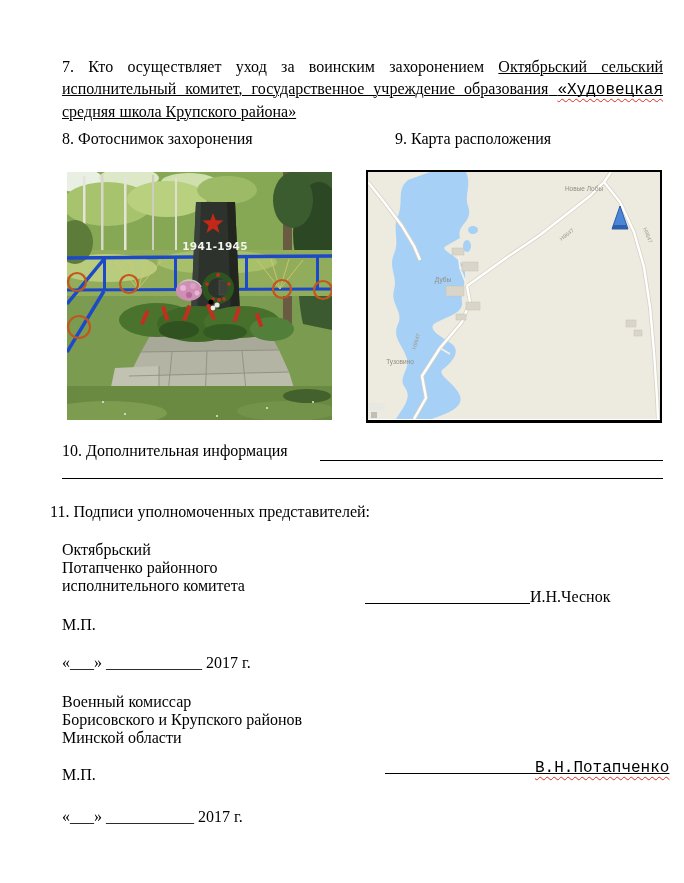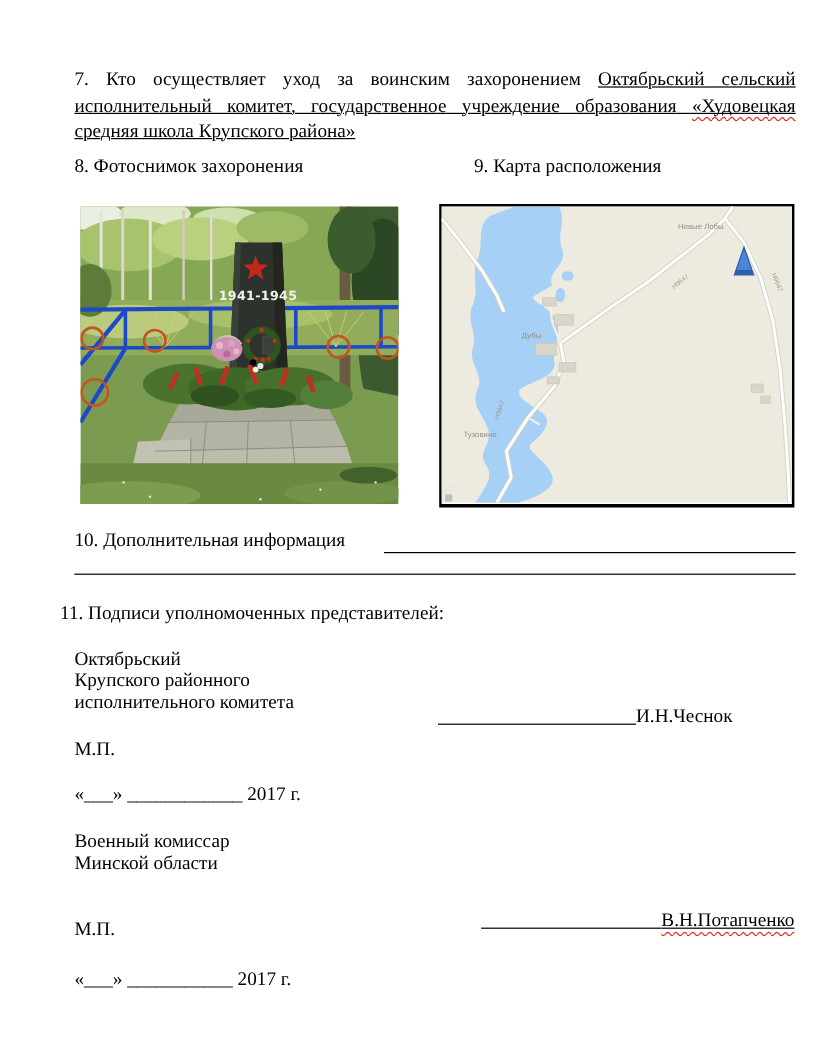--- a/index.html
+++ b/index.html
@@ -1,20 +1,20 @@
 <!DOCTYPE html>
 <html><head>
 <meta charset="utf-8">
 <style>
   html,body{margin:0;padding:0;background:#ffffff;}
   body{width:684px;height:883px;position:relative;font-family:"Liberation Serif",serif;font-size:16px;color:#000;}
   .abs{position:absolute;}
   #q7{left:62px;top:40px;width:601px;text-align:justify;line-height:21.5px;}
   #q7 u{text-decoration-thickness:1px;}
-  .misword{text-decoration-line:underline;text-decoration-style:wavy;text-decoration-color:#dd2b1c;text-decoration-thickness:1px;text-underline-offset:4px;text-decoration-skip-ink:none;}
+  .misword{text-decoration-line:underline;text-decoration-style:wavy;text-decoration-color:#dd2b1c;text-decoration-thickness:1px;text-underline-offset:4px;text-decoration-skip-ink:none;font-family:Liberation Mono, monospace;}
   #q8{left:62px;top:130px;} #q9{left:395px;top:130px;}
   #photo{left:67px;top:172px;width:265px;height:208px;line-height:0;}
   #map{left:366px;top:170px;width:296px;height:253px;border:2px solid #000;border-bottom-width:3px;box-sizing:border-box;line-height:0;}
   #q10row{left:62px;top:442px;width:601px;display:flex;gap:28px;}
   #q10row .fill{flex:1 1 auto;height:18px;border-bottom:1px solid #000;margin-left:4px;}
   #q10line2{left:62px;top:460px;width:601px;height:18px;border-bottom:1px solid #000;}
   #q11{left:50px;top:503px;}
   .sigblock{line-height:18px;}
   #sig1titles{left:62px;top:541px;}
   #sig1namerow{left:365px;top:584px;width:270px;}
@@ -217,26 +217,27 @@
 <div id="q10row" class="abs">
   <span>10. Дополнительная информация</span>
   <span class="fill"></span>
 </div>
 <div id="q10line2" class="abs"></div>
 
 <div id="q11" class="abs">11. Подписи уполномоченных представителей:</div>
 
 <div id="sig1titles" class="abs sigblock">
   <div>Октябрьский</div>
-  <div>Крупского районного</div>
+  <div>Потапченко районного</div>
   <div>исполнительного комитета</div>
 </div>
 <div id="sig1namerow" class="abs"><span class="blank" style="width:165px"></span><span>И.Н.Чеснок</span></div>
 <div id="mp1" class="abs">М.П.</div>
 <div id="date1" class="abs">«___» ____________ 2017 г.</div>
 
 <div id="sig2titles" class="abs sigblock">
   <div>Военный комиссар</div>
+  <div>Борисовского и Крупского районов</div>
   <div>Минской области</div>
 </div>
 <div id="sig2namerow" class="abs"><span class="blank" style="width:150px"></span><span class="uline"><span class="misword">В.Н.Потапченко</span></span></div>
 <div id="mp2" class="abs">М.П.</div>
 <div id="date2" class="abs">«___» ___________ 2017 г.</div>
 
 </body></html>

